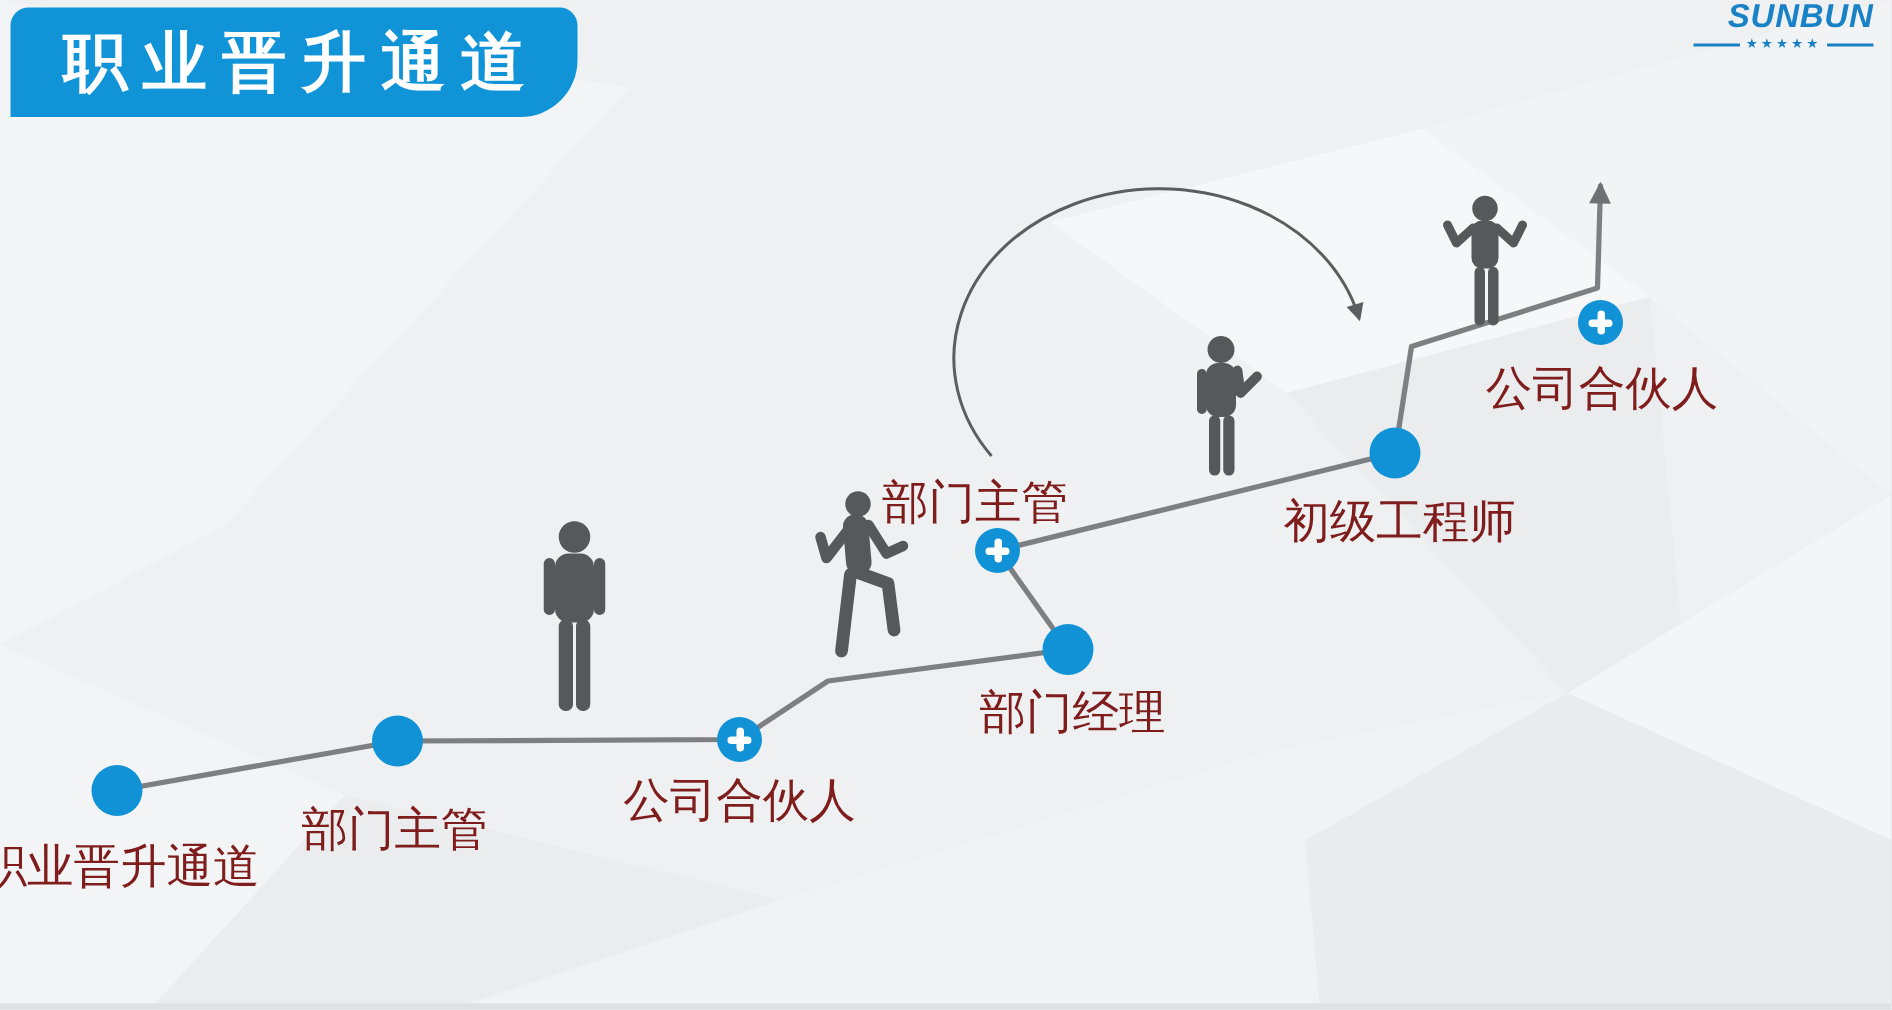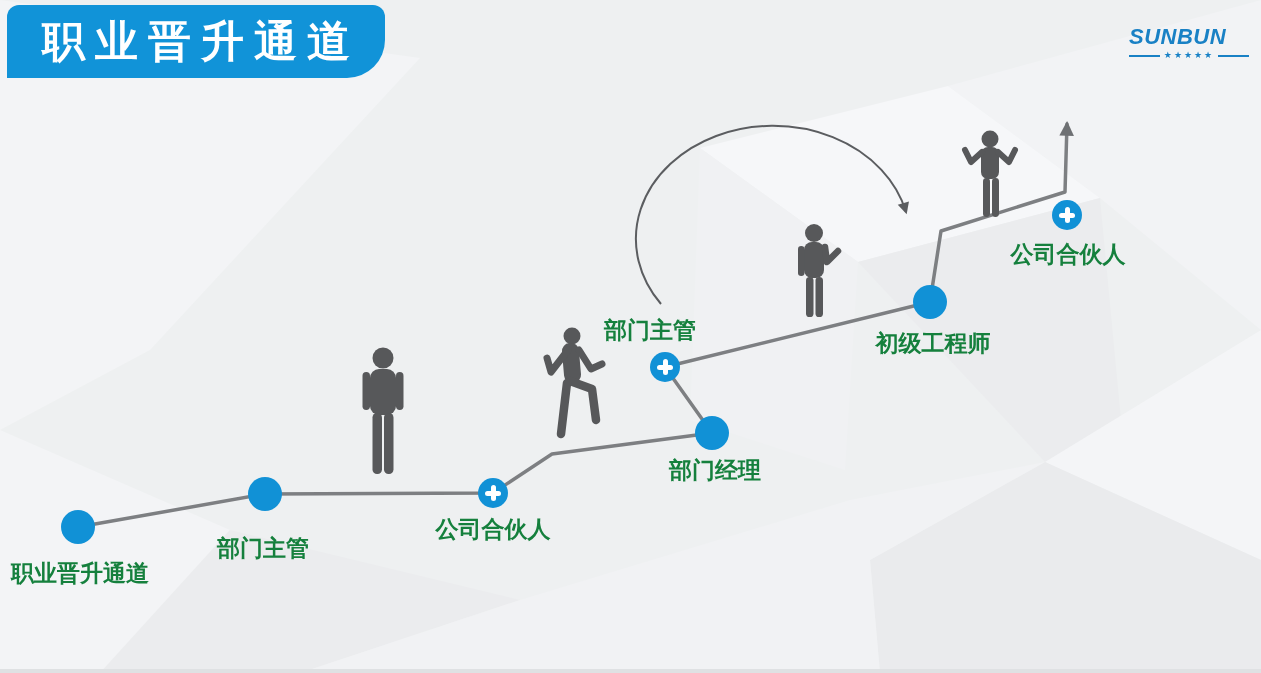--- a/index.html
+++ b/index.html
@@ -14,21 +14,21 @@
     position:absolute;left:7px;top:5px;width:378px;height:73px;
     background:#1193d8;border-radius:12px 12px 38px 0;
     display:flex;align-items:center;justify-content:center;
   }
   .banner h1{
     margin:0;color:#ffffff;font-size:43px;font-weight:700;
     letter-spacing:10px;white-space:nowrap;padding-left:10px;
   }
 
   
-  .logo{position:absolute;right:12px;top:26px;width:120px;text-align:left;}
+  .logo{position:absolute;right:12px;top:0;width:120px;text-align:right;}
   .logo-text{
     font-size:22px;font-weight:800;font-style:italic;color:#1981c5;
     letter-spacing:0.5px;line-height:1;
   }
   .logo-stars-row{display:flex;align-items:center;gap:4px;margin-top:3px;}
   .starline{flex:1;height:2px;background:#1981c5;}
   .stars{font-size:9px;color:#1981c5;letter-spacing:2px;line-height:1;white-space:nowrap;}
 
   
   .node{
@@ -44,21 +44,21 @@
     background:#ffffff;border-radius:2.5px;
   }
   .plus::after{
     content:"";position:absolute;left:5.5px;top:0;width:5px;height:16px;
     background:#ffffff;border-radius:2.5px;
   }
 
   
   .step-label{
     position:absolute;transform:translateX(-50%);
-    color:#15803d;font-size:23px;font-weight:700;white-space:nowrap;
+    color:#7f1d1d;font-size:31px;font-weight:400;white-space:nowrap;
     line-height:1.1;
   }
 </style>
 </head>
 <body>
 
 <div class="canvas">
 
   <svg class="layer" viewBox="0 0 1261 673" preserveAspectRatio="none">
     <polygon points="0,0 420,58 150,350 0,430" fill="#f3f4f6"></polygon>

